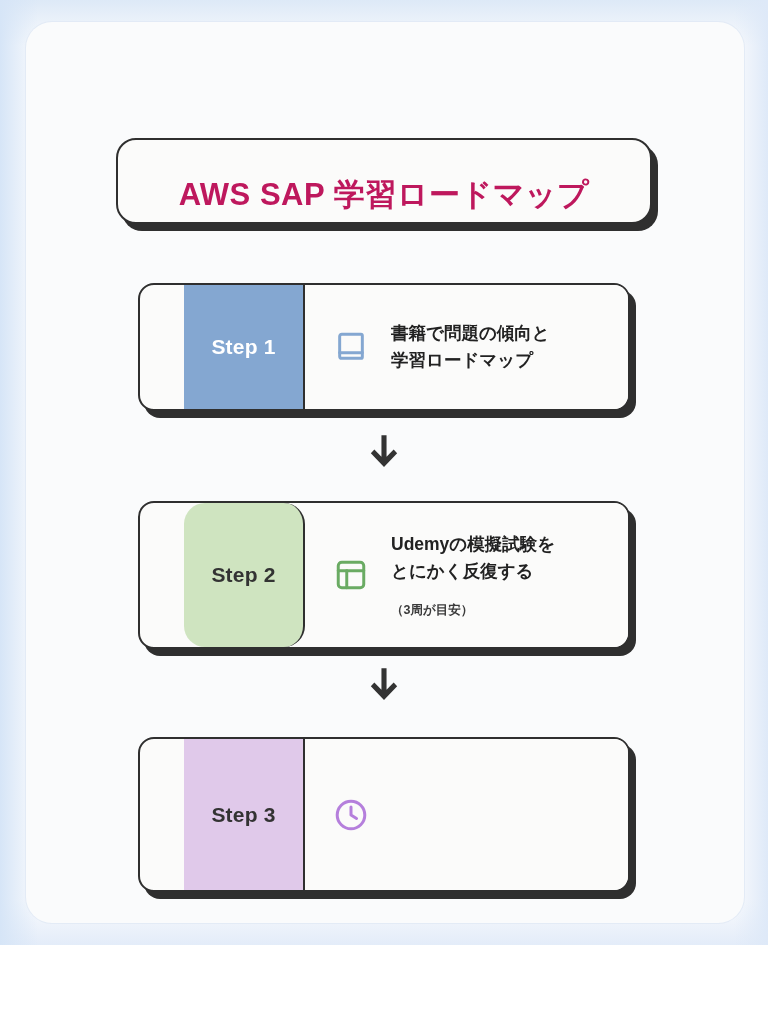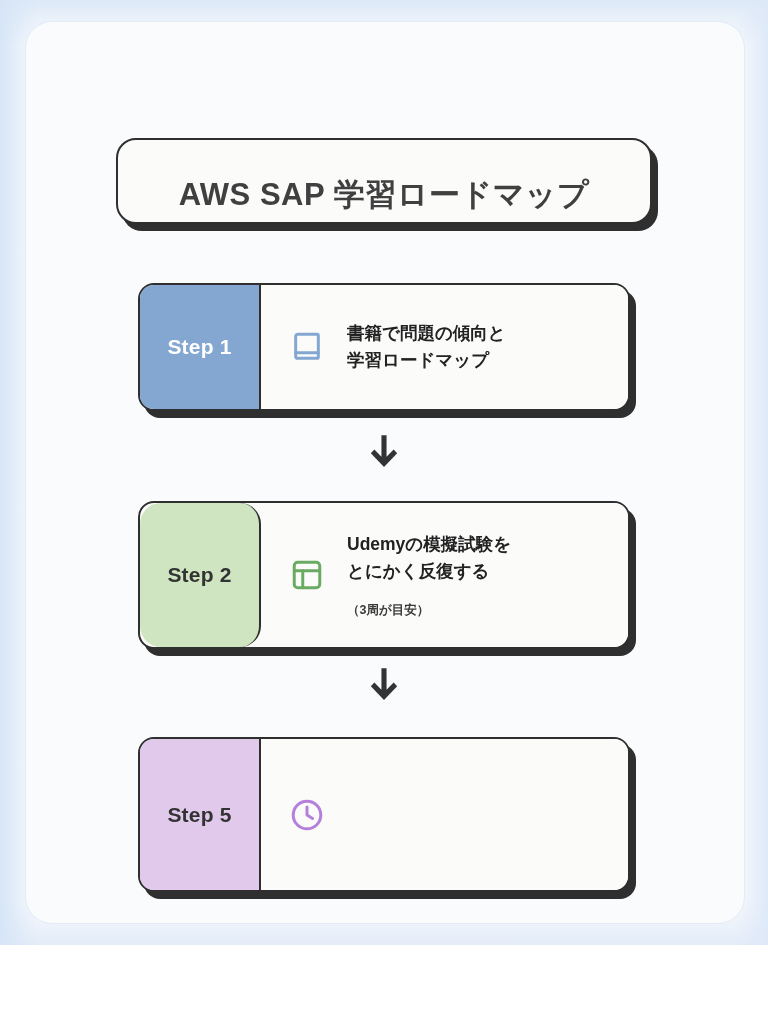--- a/index.html
+++ b/index.html
@@ -69,21 +69,21 @@
     border-radius: 20px;
     box-shadow: 6px 7px 0 0 #2f2f2f;
     display: flex;
     align-items: center;
     justify-content: center;
     box-sizing: border-box;
   }
   .title-text {
     font-size: 31px;
     font-weight: bold;
-    color: #404040;
+    color: #be185d;
     letter-spacing: 0.5px;
     white-space: nowrap;
     margin-top: 28px;
   }
 
   
   .card {
     position: absolute;
     left: 138px;
     width: 492px;
@@ -100,20 +100,21 @@
   .card-3 { top: 737px;  height: 155px; }
 
   .step-panel {
     width: 121px;
     flex: 0 0 121px;
     display: flex;
     align-items: center;
     justify-content: center;
     border-right: 2.5px solid #2f2f2f;
     box-sizing: border-box;
+    margin-left: 44px;
   }
   .step-label {
     font-size: 21px;
     font-weight: bold;
     letter-spacing: 0.2px;
     white-space: nowrap;
   }
   .panel-blue   { background: #84a7d1; }
   .panel-green  { background: #cfe4c0; border-radius: 21px; }
   .panel-purple { background: #e0c9ea; }
@@ -226,21 +227,21 @@
     </div>
 
     <div class="arrow arrow-2">
       <svg width="34" height="40" viewBox="0 0 24 28" fill="#333333">
         <path d="M10.2 1.5h3.6v15.1l5.0-5.0 2.5 2.6L12 23.8 2.7 14.2l2.5-2.6 5.0 5.0z"></path>
       </svg>
     </div>
 
     <div class="card card-3">
       <div class="step-panel panel-purple">
-        <span class="step-label label-dark">Step 5</span>
+        <span class="step-label label-dark">Step 3</span>
       </div>
       <div class="card-body">
         <span class="card-icon">
           <svg width="36" height="36" viewBox="0 0 24 24" fill="none" stroke="#b57fdc" stroke-width="2.0" stroke-linecap="round" stroke-linejoin="round">
             <circle cx="12" cy="12" r="9.2"></circle>
             <path d="M12 6.6V12l3.7 2.3"></path>
           </svg>
         </span>
       </div>
     </div>

